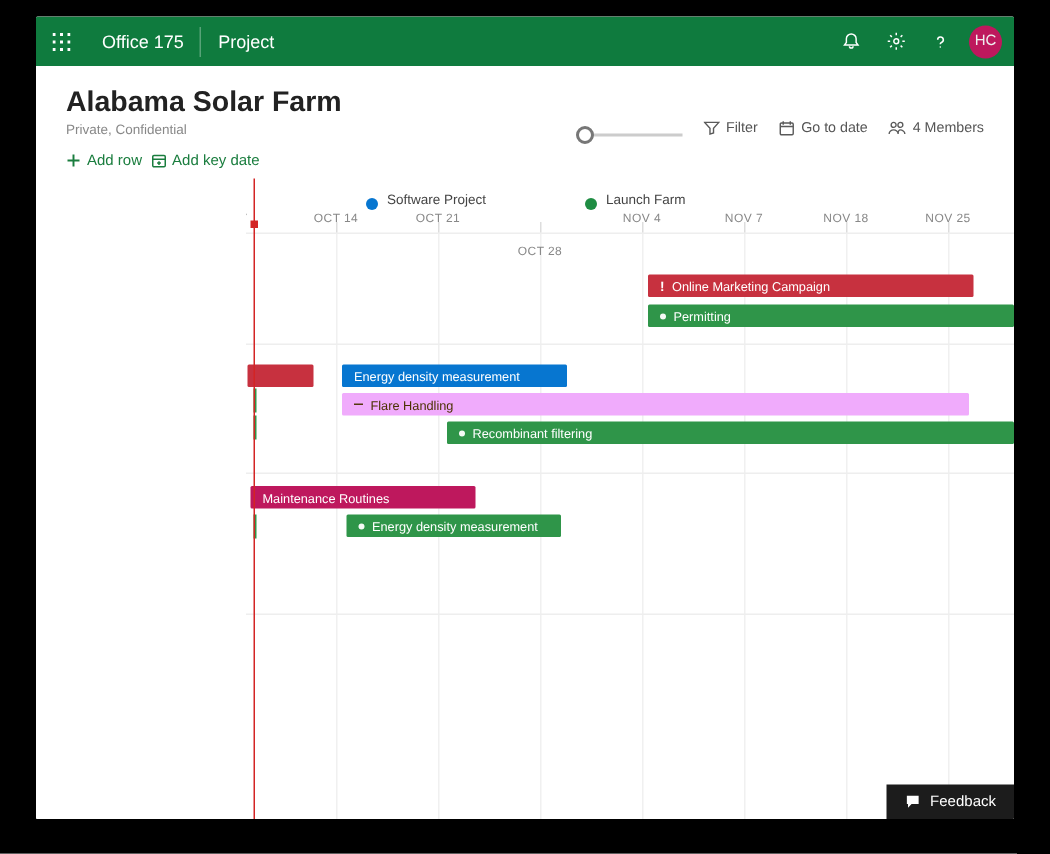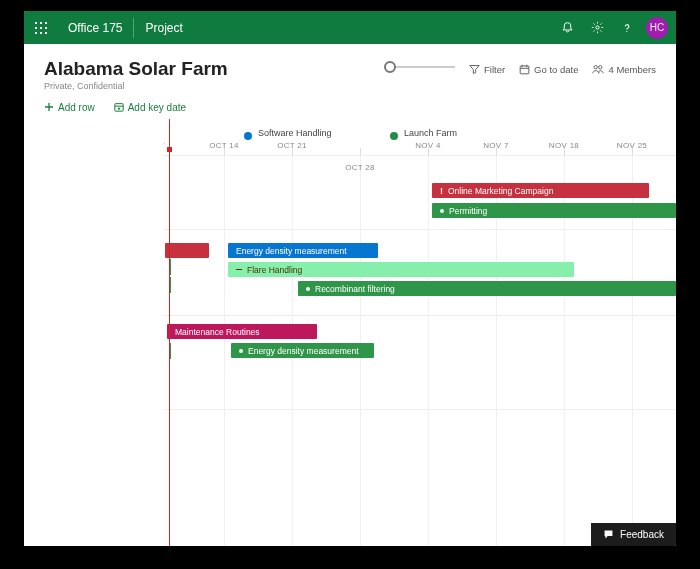--- a/index.html
+++ b/index.html
@@ -7,35 +7,35 @@
   .frame { position: relative; width: 700px; height: 569px; background: #000; }
   .app { position: absolute; left: 24px; top: 11px; width: 652px; height: 535px; background: #fff; overflow: hidden; border-radius: 1px; }
 
   
   .header { height: 33px; background: #0f7b3e; display: flex; align-items: center; color: #fff; font-size: 12px; }
   .waffle { width: 33px; height: 33px; display: flex; align-items: center; justify-content: center; cursor: pointer; }
   .brand { padding: 0 11px; border-right: 1px solid rgba(255,255,255,.3); height: 20px; display: flex; align-items: center; font-size: 12px; }
   .app-name { padding: 0 11px; font-size: 12px; font-weight: 400; }
   .header-spacer { flex: 1; }
   .header-ico { width: 30px; height: 33px; display: flex; align-items: center; justify-content: center; cursor: pointer; }
-  .avatar { width: 22px; height: 22px; border-radius: 50%; background: #a21caf; display: flex; align-items: center; justify-content: center; font-size: 10px; color: #eee; margin: 0 8px 0 4px; }
-
-  
-  .title-row { display: flex; align-items: flex-start; padding: 14px 20px 4px 20px; }
+  .avatar { width: 22px; height: 22px; border-radius: 50%; background: #be185d; display: flex; align-items: center; justify-content: center; font-size: 10px; color: #eee; margin: 0 8px 0 4px; }
+
+  
+  .title-row { display: flex; align-items: flex-end; padding: 14px 20px 4px 20px; }
   .title-block { flex: 0 0 auto; }
   .title { font-size: 19px; font-weight: 600; color: #222; }
   .subtitle { font-size: 9px; color: #888; margin-top: 1px; }
   .title-spacer { flex: 1; }
   .zoom-track { margin-top: 8px; width: 65px; height: 2px; background: #ccc; position: relative; }
   .zoom-handle { position: absolute; left: -6px; top: -5px; width: 12px; height: 12px; border-radius: 50%; background: #fff; border: 2px solid #777; box-sizing: border-box; }
   .tool { display: flex; align-items: center; gap: 4px; margin-left: 14px; font-size: 9.5px; color: #555; cursor: pointer; margin-top: 6px; }
   .tool svg { display: block; }
 
   
-  .action-row { height: 24px; display: flex; align-items: center; padding-left: 20px; gap: 19px; font-size: 10px; color: #1a7d3e; }
+  .action-row { height: 24px; display: flex; align-items: center; padding-left: 20px; gap: 6px; font-size: 10px; color: #1a7d3e; }
   .action { display: flex; align-items: center; gap: 4px; cursor: pointer; }
 
   .content { position: relative; height: 460px; }
 
   
   .left-pane { position: absolute; left: 0; top: 0; bottom: 0; width: 140px; background: #fff; z-index: 3; }
 
   
   .timeline-head { position: absolute; left: 0; right: 0; top: 0; height: 36px; z-index: 2; pointer-events: none; }
   .milestone { position: absolute; top: 0; font-size: 9px; color: #444; white-space: nowrap; }
@@ -184,21 +184,21 @@
           <div class="tick" style="left: 404px;">NOV 4</div>
           <div class="tick-line" style="left: 404px;"></div>
           <div class="tick" style="left: 472px;">NOV 7</div>
           <div class="tick-line" style="left: 472px;"></div>
           <div class="tick" style="left: 540px;">NOV 18</div>
           <div class="tick-line" style="left: 540px;"></div>
           <div class="tick" style="left: 608px;">NOV 25</div>
           <div class="tick-line" style="left: 608px;"></div>
           <div class="milestone" style="left: 224px;">
             <span class="mdot" style="background: rgb(7, 118, 208);"></span>
-            <span class="mtxt">Software Handling</span>
+            <span class="mtxt">Software Project</span>
           </div>
           <div class="milestone" style="left: 370px;">
             <span class="mdot" style="background: rgb(31, 141, 67);"></span>
             <span class="mtxt">Launch Farm</span>
           </div>
         </div>
       <div class="divider-top"></div>
       <div class="left-pane"></div>
       <div class="today-line" id="today" style="left: 145px;"></div>
     <div class="gridline" style="left: 135px;"></div>
@@ -238,21 +238,21 @@
             </div>
           </div>
         </div>
         <div class="group-div" style="top: 196px;"></div>
         <div class="bar" style="left: 141px; top: 124px; width: 44px; height: 15px; background: rgb(199, 49, 63); padding: 0px;"></div>
         <div class="tiny-bar" style="left: 145px; top: 140px;"></div>
         <div class="tiny-bar" style="left: 145px; top: 158px;"></div>
         <div class="bar" style="left: 204px; top: 124px; width: 150px; background: rgb(7, 118, 208);">
           <span>Energy density measurement</span>
         </div>
-        <div class="bar" style="left: 204px; top: 143px; width: 346px; background: #86efac; color: rgb(74, 50, 0);">
+        <div class="bar" style="left: 204px; top: 143px; width: 418px; background: #f0abfc; color: rgb(74, 50, 0);">
           <span class="dash" style="background: rgb(74, 50, 0);"></span>
           <span>Flare Handling</span>
         </div>
         <div class="bar" style="left: 274px; top: 162px; width: 378px; background: rgb(47, 149, 73);">
           <span class="dot"></span>
           <span>Recombinant filtering</span>
         </div>
         <div class="group-label" style="top: 204px;">
           <div class="group-title">ECU</div>
           <div class="person">

